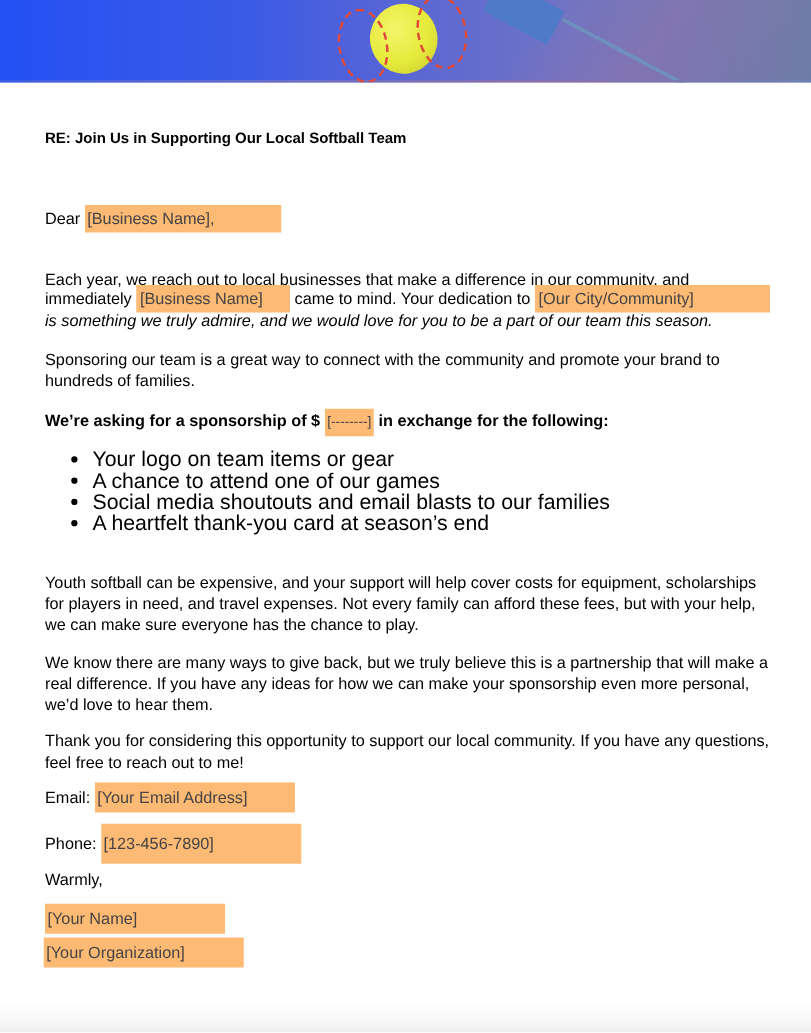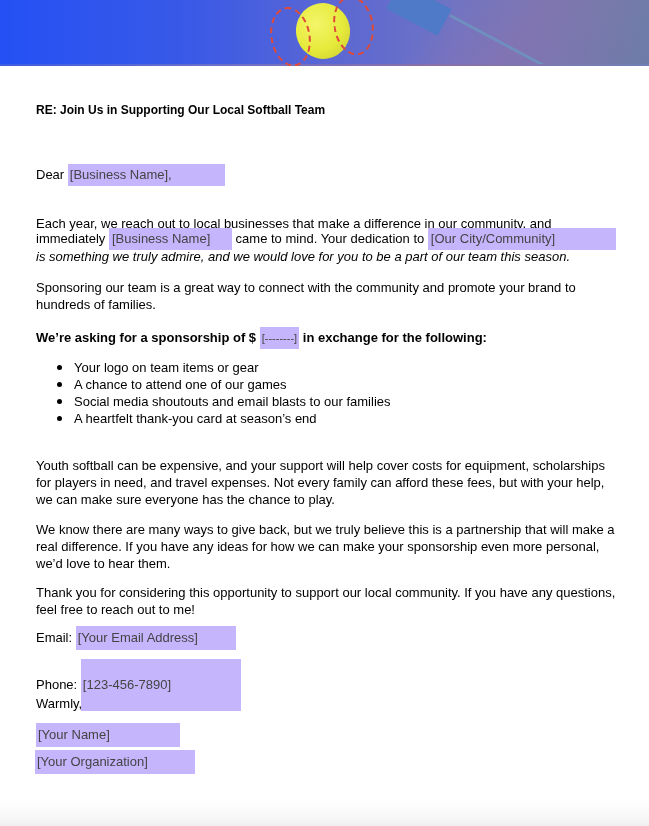--- a/index.html
+++ b/index.html
@@ -19,25 +19,25 @@
 
   .ball { position: absolute; left: 296px; top: 3px; width: 54px; height: 56px; border-radius: 50%;
     background: radial-gradient(circle at 40% 35%, #f4f56a 0%, #e6ea3a 55%, #c8c82c 100%);
     transform: rotate(-10deg); }
   .ball .seam { position: absolute; width: 40px; height: 60px; border: 2px dashed #e04a3a; border-radius: 50%; }
   .ball .seam.l { left: -26px; top: -2px; }
   .ball .seam.r { left: 38px; top: -2px; }
   .title { position: absolute; left: 36px; top: 103px; font-size: 12px; font-weight: bold; white-space: nowrap; }
 
   .line { position: absolute; left: 36px; font-size: 13px; white-space: nowrap; line-height: 17px; }
-  .field { display: inline-block; background: #c4b5fd; color: #444; padding: 3px 3px; line-height: 16px; }
+  .field { display: inline-block; background: #fdba74; color: #444; padding: 3px 3px; line-height: 16px; }
   .bold { font-weight: bold; }
 
   ul.bullets { position: absolute; left: 57px; top: 359px; list-style: none; }
-  ul.bullets li { font-size: 13px; line-height: 17px; white-space: nowrap; position: relative; padding-left: 17px; }
+  ul.bullets li { font-size: 17px; line-height: 17px; white-space: nowrap; position: relative; padding-left: 17px; }
   ul.bullets li::before { content: ""; position: absolute; left: 0; top: 6px; width: 5px; height: 5px; border-radius: 50%; background: #000; }
 
   .footer-shade { position: absolute; left: 0; top: 800px; width: 649px; height: 26px; background: linear-gradient(180deg,#ffffff 0%, #f7f7f7 70%, #efefef 100%); }
 </style>
 </head>
 <body>
 
 <div class="banner">
   <div class="stripe1"></div>
   <div class="stand"></div>
@@ -92,21 +92,21 @@
 <div class="line" style="top:584px;">Thank you for considering this opportunity to support our local community. If you have any questions,</div>
 <div class="line" style="top:601px;">feel free to reach out to me!</div>
 
 <div class="line" style="top:626px;">
   <span>Email:</span>
   <span class="field" style="width:160px; padding:4px 2px;">[Your Email Address]</span>
 </div>
 
 <div class="line" style="top:659px;">
   <span>Phone:</span>
-  <span class="field" style="width:160px; padding:18px 2px;">[123-456-7890]</span>
+  <span class="field" style="width:160px; padding:8px 2px;">[123-456-7890]</span>
 </div>
 
 <div class="line" style="top:695px;">Warmly,</div>
 
 <div class="line" style="top:723px;">
   <span class="field" style="width:144px; padding:4px 2px;">[Your Name]</span>
 </div>
 <div class="line" style="top:750px; left:35px;">
   <span class="field" style="width:160px; padding:4px 2px;">[Your Organization]</span>
 </div>

